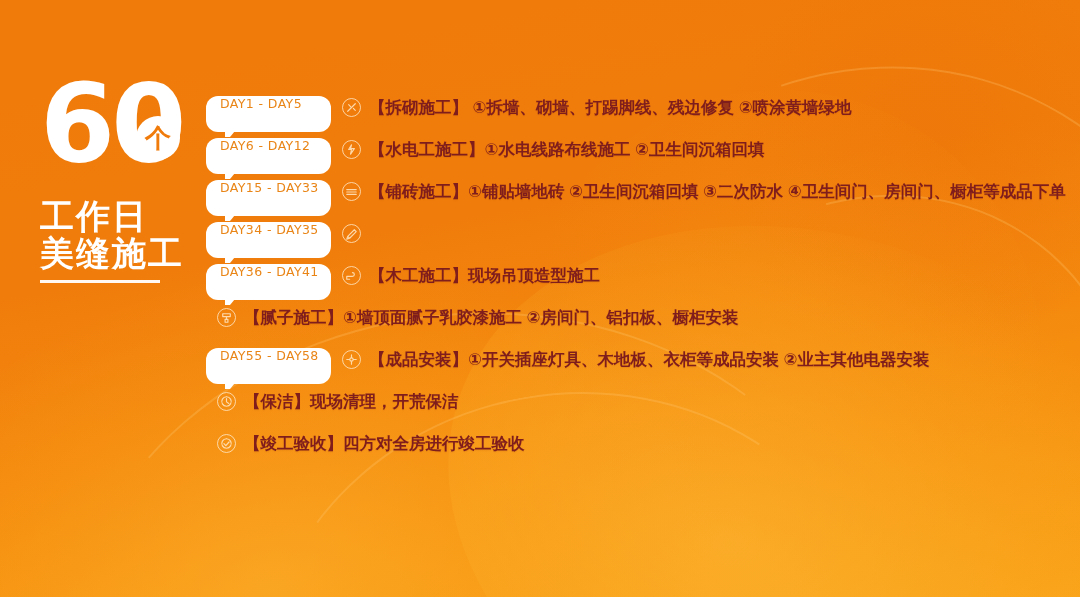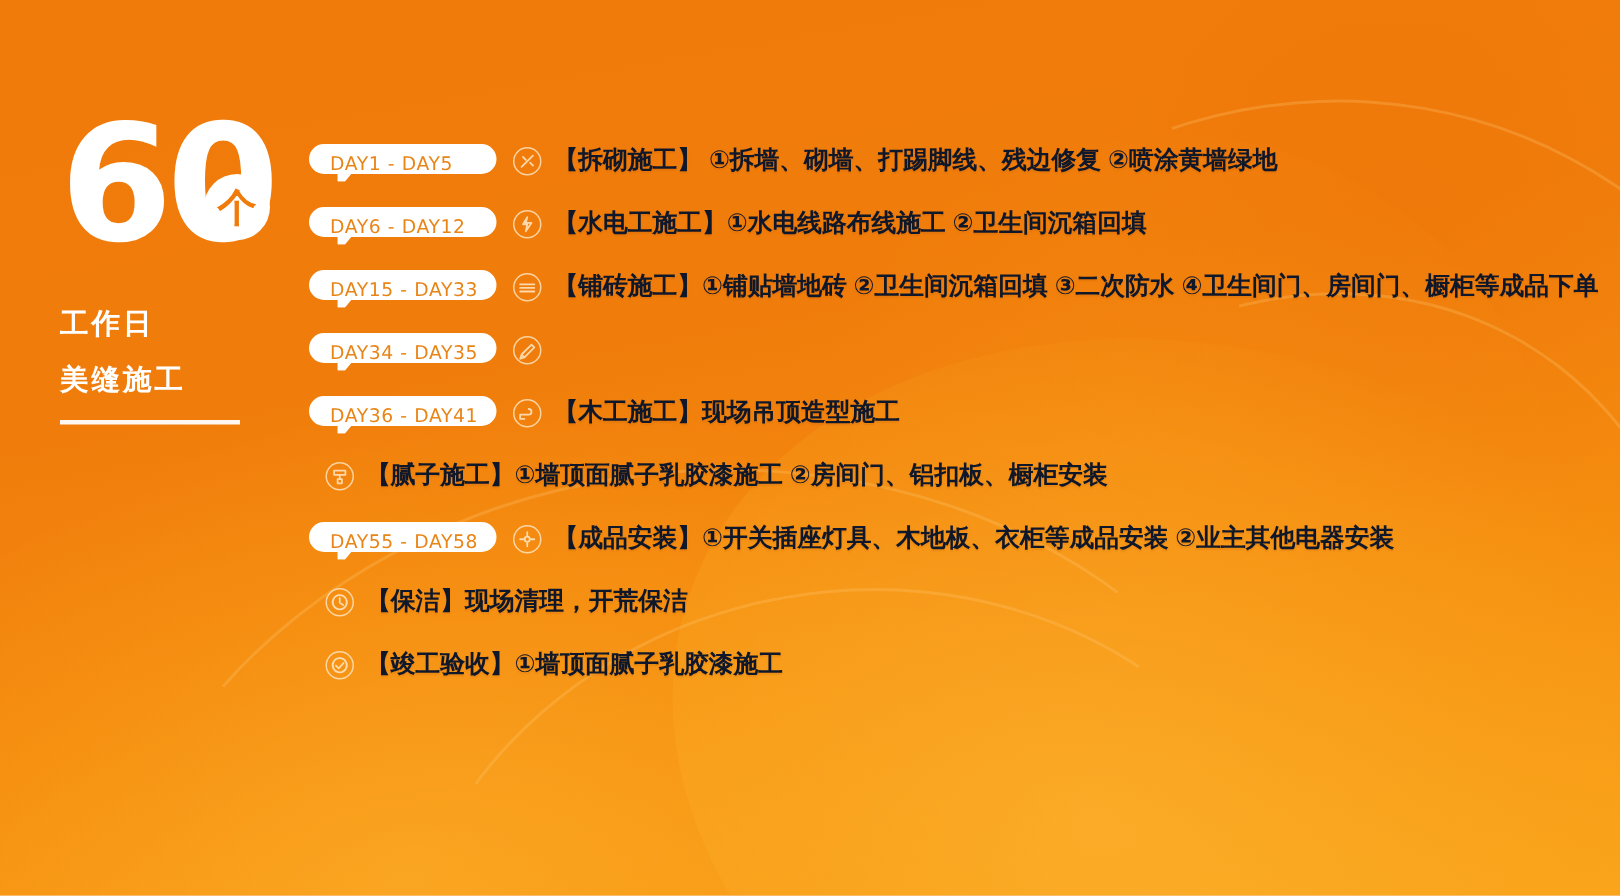--- a/index.html
+++ b/index.html
@@ -100,21 +100,21 @@
     border-radius: 50%;
     background: #FFFFFF;
     color: #F07A0A;
     font-size: 26px;
     font-weight: 700;
     line-height: 44px;
     text-align: center;
   }
   .hero-sub {
     margin-top: 14px;
-    font-size: 19px;
+    font-size: 34px;
     font-weight: 700;
     line-height: 37px;
     letter-spacing: 2px;
     color: #FFFFFF;
   }
   .hero-rule {
     margin-top: 8px;
     width: 120px;
     height: 3px;
     background: #FFFFFF;
@@ -131,25 +131,25 @@
   .row {
     position: relative;
     height: 42px;
     display: flex;
     align-items: flex-start;
   }
   .pill {
     position: relative;
     flex: 0 0 auto;
     width: 125px;
-    height: 20px;
+    height: 36px;
     background: #FFFFFF;
     border-radius: 12px;
     display: flex;
-    align-items: flex-end;
+    align-items: flex-start;
     padding: 0 0 0 14px;
     box-sizing: border-box;
   }
   .pill::after {
     content: "";
     position: absolute;
     left: 19px;
     bottom: -5px;
     width: 0;
     height: 0;
@@ -179,21 +179,21 @@
     box-sizing: border-box;
     overflow: hidden;
   }
   .row-icon svg { display: block; }
   .row-text {
     margin-left: 8px;
     margin-top: 0px;
     font-size: 16.5px;
     font-weight: 700;
     line-height: 22px;
-    color: #0f172a;
+    color: #7f1d1d;
     white-space: nowrap;
     text-shadow: 0 1px 1px rgba(180,85,0,0.18);
   }
 </style>
 </head>
 <body>
 
 <div id="poster">
 
   <div class="bg-base"></div>
@@ -308,17 +308,17 @@
         </span>
     <span class="row-text">【保洁】现场清理，开荒保洁</span>
   </div>
 
   <div class="row">
     <span class="row-icon">
           <svg width="17" height="17" viewBox="0 0 18 18" fill="none" stroke="rgba(255,233,200,0.85)" stroke-width="1.25" stroke-linecap="round" stroke-linejoin="round">
             <path d="M9 4 a5 5 0 1 1 -0.01 0 M6.3 9.2 l2 2 3.4 -3.8"></path>
           </svg>
         </span>
-    <span class="row-text">【竣工验收】①墙顶面腻子乳胶漆施工</span>
+    <span class="row-text">【竣工验收】四方对全房进行竣工验收</span>
   </div>
 </div>
 
 </div>
 
 </body></html>

